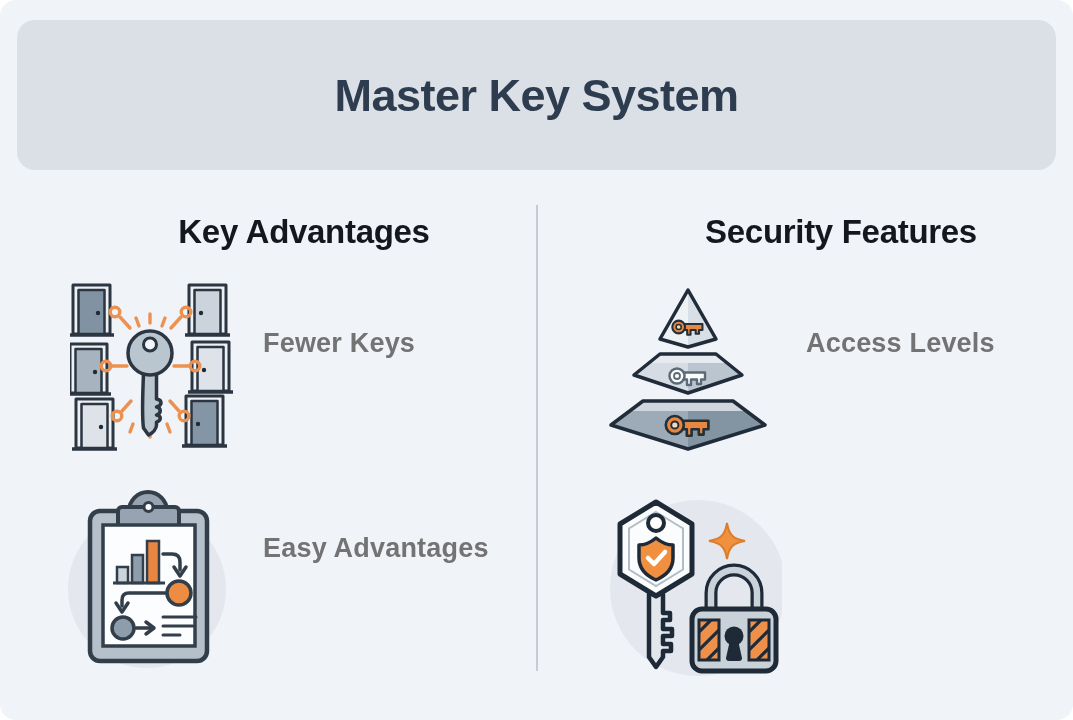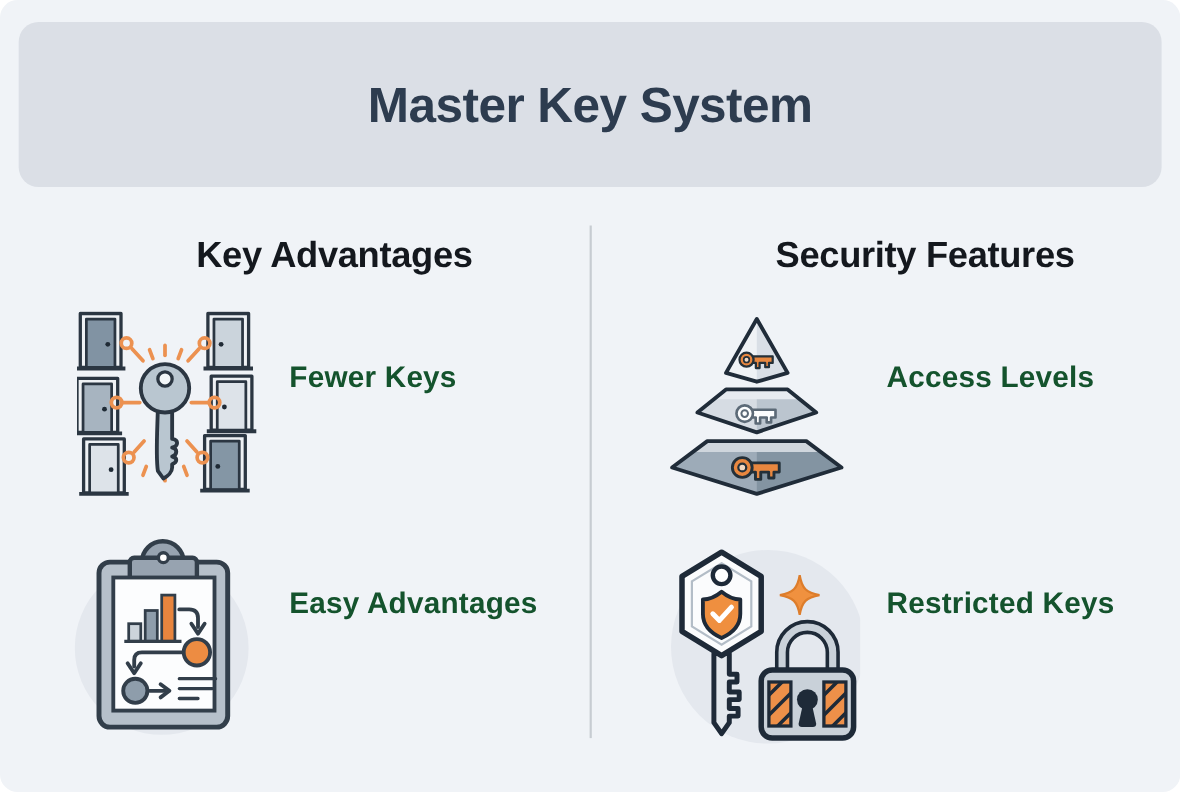--- a/index.html
+++ b/index.html
@@ -22,21 +22,21 @@
   .col-heading{
     position:absolute;top:215px;width:536px;text-align:center;
     font-size:33px;font-weight:700;color:#14181e;letter-spacing:-0.3px;line-height:1;padding-left:36px;
   }
   .col-heading.left{left:0;}
   .col-heading.right{left:537px;}
   .divider{
     position:absolute;left:536px;top:205px;width:2px;height:466px;background:#c7ccd2;
   }
   .item-label{
-    position:absolute;font-size:27px;font-weight:600;color:#14532d;line-height:1.2;letter-spacing:0.2px;
+    position:absolute;font-size:27px;font-weight:600;color:#737373;line-height:1.2;letter-spacing:0.2px;
   }
   .icon{position:absolute;}
   .icon svg{display:block;width:100%;height:100%;}
 </style>
 </head>
 <body>
 
 <div class="canvas">
 
   <div class="banner">
@@ -216,15 +216,14 @@
         <path d="M96,150 L126,120 M96,168 L126,138 M96,186 L126,156" fill="none"></path>
       </g>
       <rect x="151" y="133" width="20" height="40" fill="#ee9049" stroke="#1e2a38" stroke-width="3"></rect>
       <g clip-path="url(#panR)" stroke="#1e2a38" stroke-width="3.2">
         <path d="M146,150 L176,120 M146,168 L176,138 M146,186 L176,156" fill="none"></path>
       </g>
       <circle cx="136" cy="149" r="9.5" fill="#1e2a38"></circle>
       <path d="M132,153 L128,171 Q128,174 131,174 L141,174 Q144,174 144,171 L140,153 Z" fill="#1e2a38"></path>
     </svg>
   </div>
-  <div class="item-label" style="left:806px;top:532px;">Restricted Keys</div>
 
 </div>
 
 </body></html>

